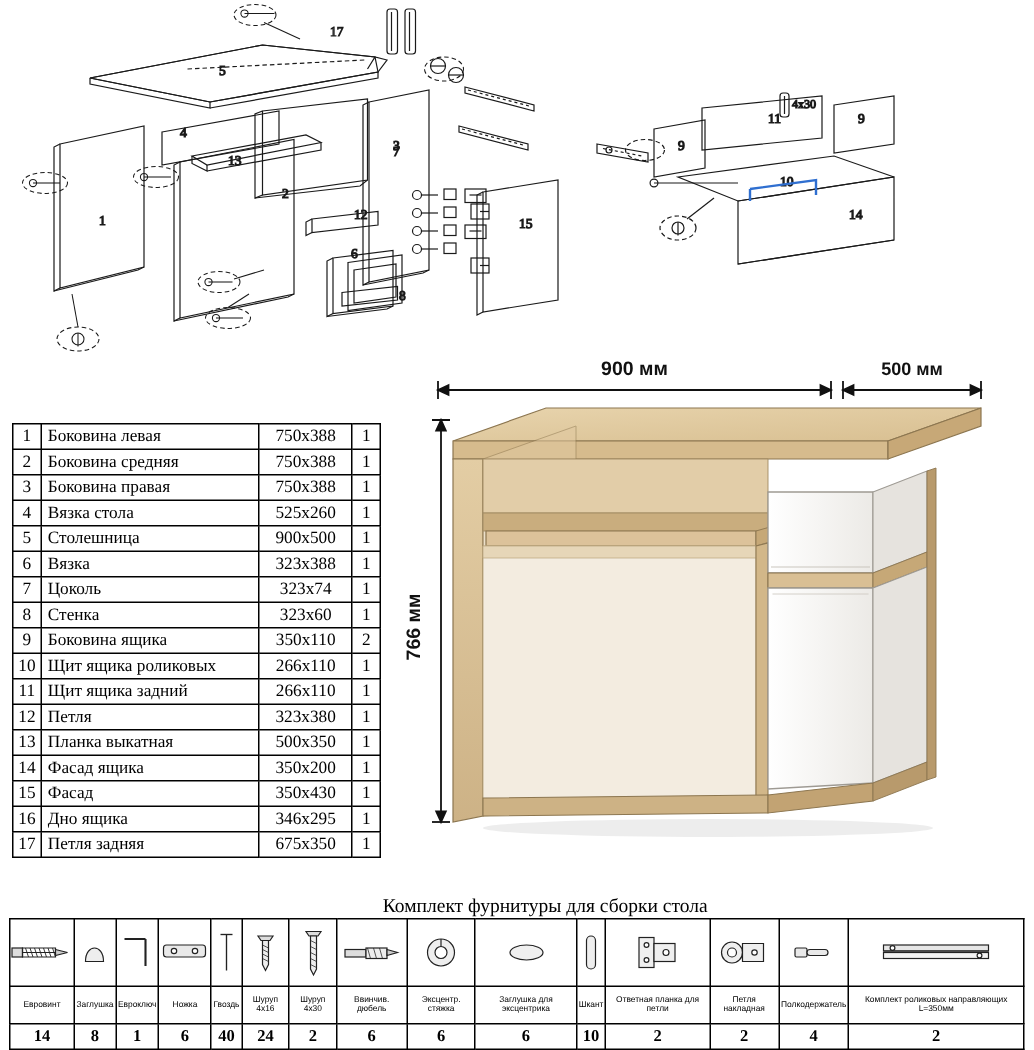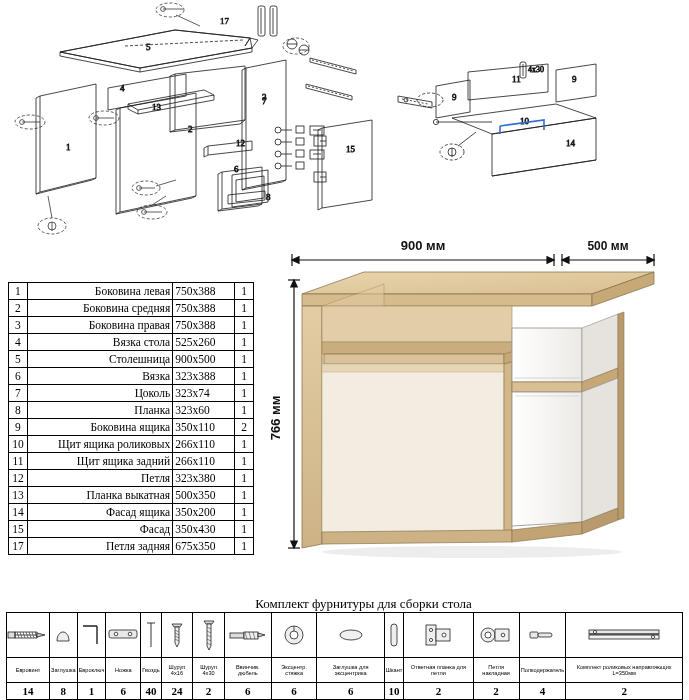--- a/index.html
+++ b/index.html
@@ -7,22 +7,22 @@
   .layer{position:absolute;}
 
   
   #exploded{left:0;top:0;width:689px;height:240px;}
   #exploded svg{display:block;}
 
   
   #parts-table{position:absolute;left:8px;top:282px;width:246px;border-collapse:collapse;font-size:11.5px;}
   #parts-table td{border:1px solid #000;padding:1px 2px;height:14px;line-height:14px;}
   #parts-table td.num{width:14px;text-align:center;}
-  #parts-table td.nm{width:142px;text-align:right;padding-left:4px;}
-  #parts-table td.dim{width:58px;}
+  #parts-table td.nm{width:142px;text-align:left;padding-left:4px;}
+  #parts-table td.dim{width:58px;text-align:center;}
   #parts-table td.qty{width:14px;text-align:center;}
 
   
   #render{left:262px;top:232px;width:427px;height:350px;}
 
   
   #hw-title{position:absolute;left:0;top:596px;width:689px;text-align:center;font-size:13px;margin-left:19px;}
   #hw-table{position:absolute;left:6px;top:612px;width:677px;border-collapse:collapse;font-size:5.6px;font-family:"Liberation Sans",sans-serif;}
   #hw-table td{border:1px solid #000;text-align:center;vertical-align:middle;padding:0;}
   #hw-table tr.icons td{height:44px;}
@@ -249,21 +249,21 @@
         <td class="qty">1</td>
       </tr>
     <tr>
         <td class="num">7</td>
         <td class="nm">Цоколь</td>
         <td class="dim">323х74</td>
         <td class="qty">1</td>
       </tr>
     <tr>
         <td class="num">8</td>
-        <td class="nm">Планка</td>
+        <td class="nm">Стенка</td>
         <td class="dim">323х60</td>
         <td class="qty">1</td>
       </tr>
     <tr>
         <td class="num">9</td>
         <td class="nm">Боковина ящика</td>
         <td class="dim">350х110</td>
         <td class="qty">2</td>
       </tr>
     <tr>
@@ -293,20 +293,26 @@
     <tr>
         <td class="num">14</td>
         <td class="nm">Фасад ящика</td>
         <td class="dim">350х200</td>
         <td class="qty">1</td>
       </tr>
     <tr>
         <td class="num">15</td>
         <td class="nm">Фасад</td>
         <td class="dim">350х430</td>
+        <td class="qty">1</td>
+      </tr>
+    <tr>
+        <td class="num">16</td>
+        <td class="nm">Дно ящика</td>
+        <td class="dim">346х295</td>
         <td class="qty">1</td>
       </tr>
     <tr>
         <td class="num">17</td>
         <td class="nm">Петля задняя</td>
         <td class="dim">675х350</td>
         <td class="qty">1</td>
       </tr>
   </tbody>
 </table>

